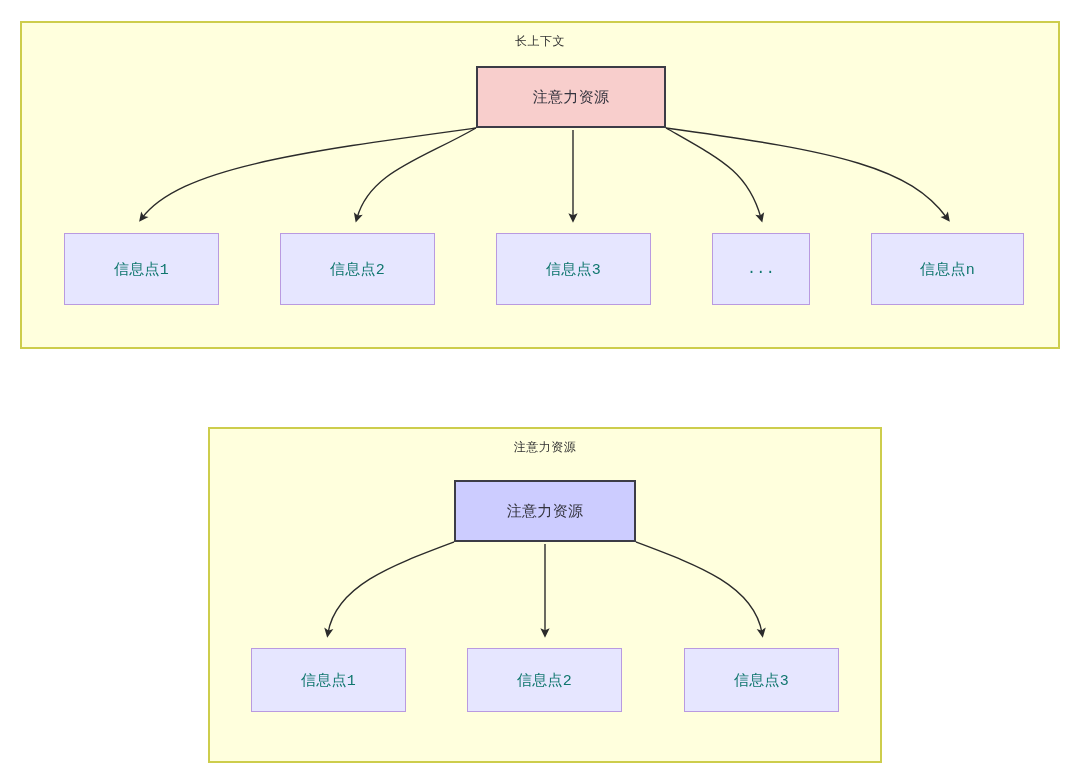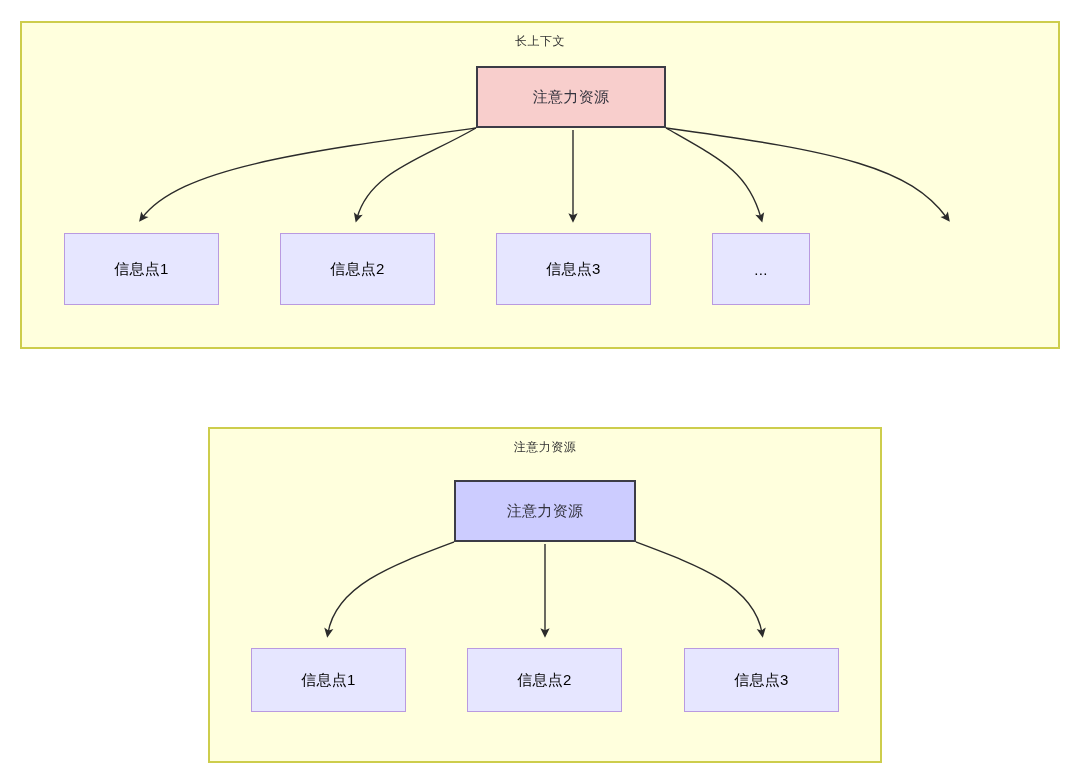--- a/index.html
+++ b/index.html
@@ -68,21 +68,22 @@
     color: #33333d;
   }
   .node-attention-purple {
     background: #ccccff;
     border: 2px solid #3c3c46;
     color: #33333d;
   }
   .node-info {
     background: #e6e6ff;
     border: 1.6px solid #b99ae0;
-    color: #000000;
+    color: #0f766e;
+    font-family: Liberation Mono, monospace;
   }
   svg.edges {
     position: absolute;
     left: 0;
     top: 0;
     width: 1080px;
     height: 774px;
     pointer-events: none;
     overflow: visible;
   }
@@ -114,20 +115,23 @@
   </div>
 
   <div class="node node-info" style="left:496px; top:233px; width:155px; height:72px;">
     <span>信息点3</span>
   </div>
 
   <div class="node node-info" style="left:712px; top:233px; width:98px; height:72px;">
     <span>...</span>
   </div>
 
+  <div class="node node-info" style="left:871px; top:233px; width:153px; height:72px;">
+    <span>信息点n</span>
+  </div>
 
   <div class="group-box" id="group-short">
     <div class="group-title">注意力资源</div>
   </div>
 
   <div class="node node-attention-purple" style="left:454px; top:480px; width:182px; height:62px;">
     <span>注意力资源</span>
   </div>
 
   <div class="node node-info" style="left:251px; top:648px; width:155px; height:64px;">

